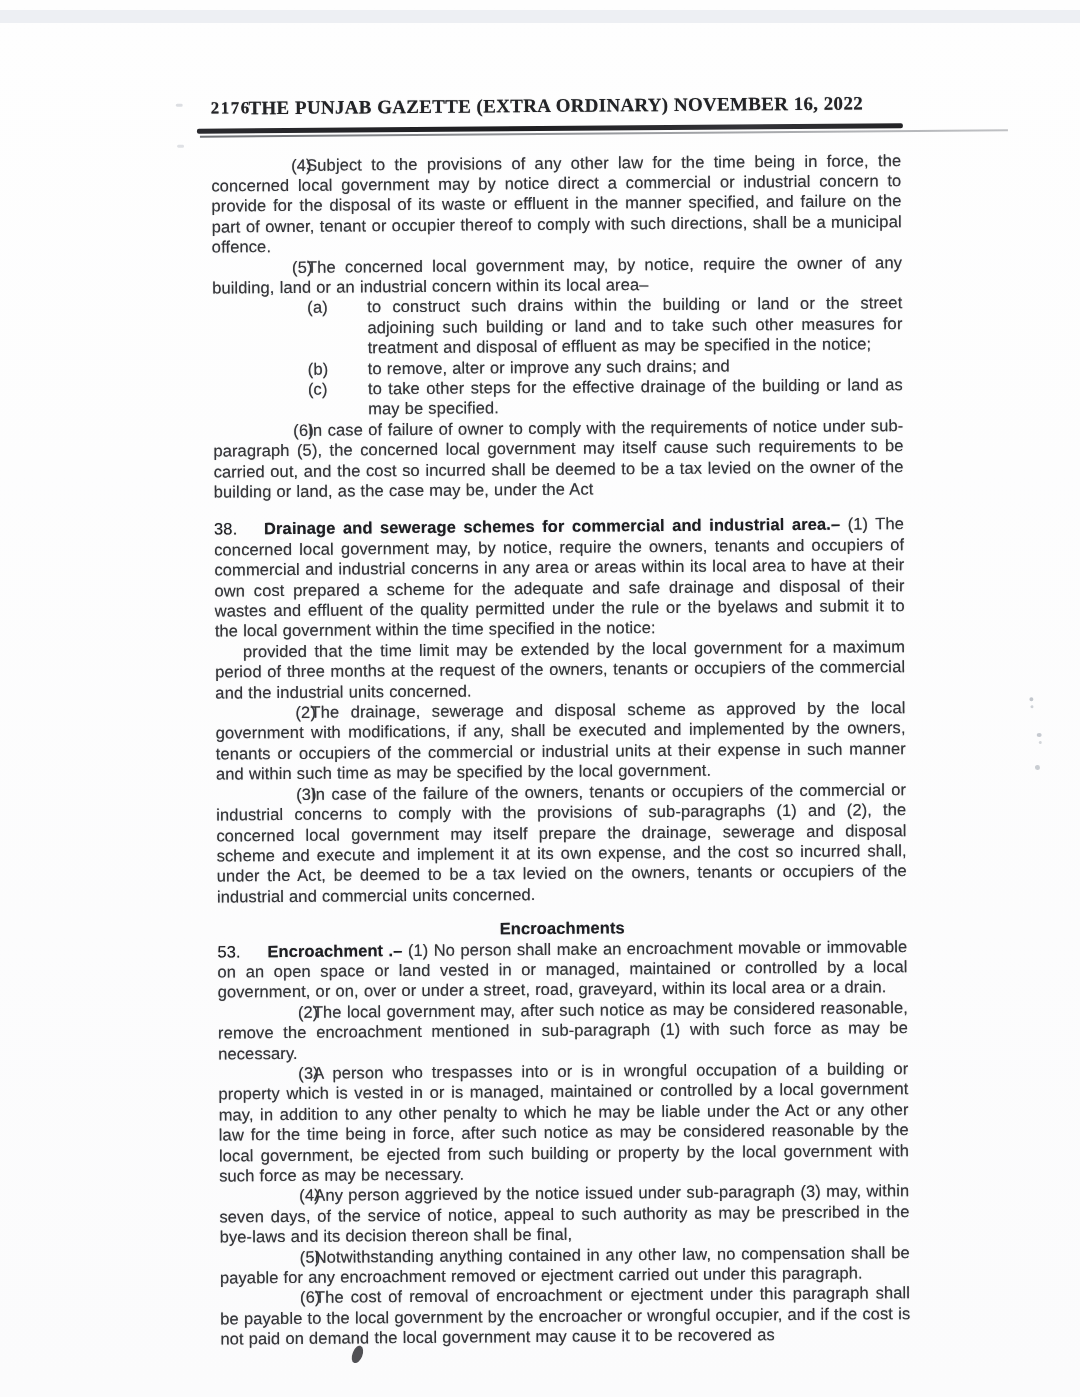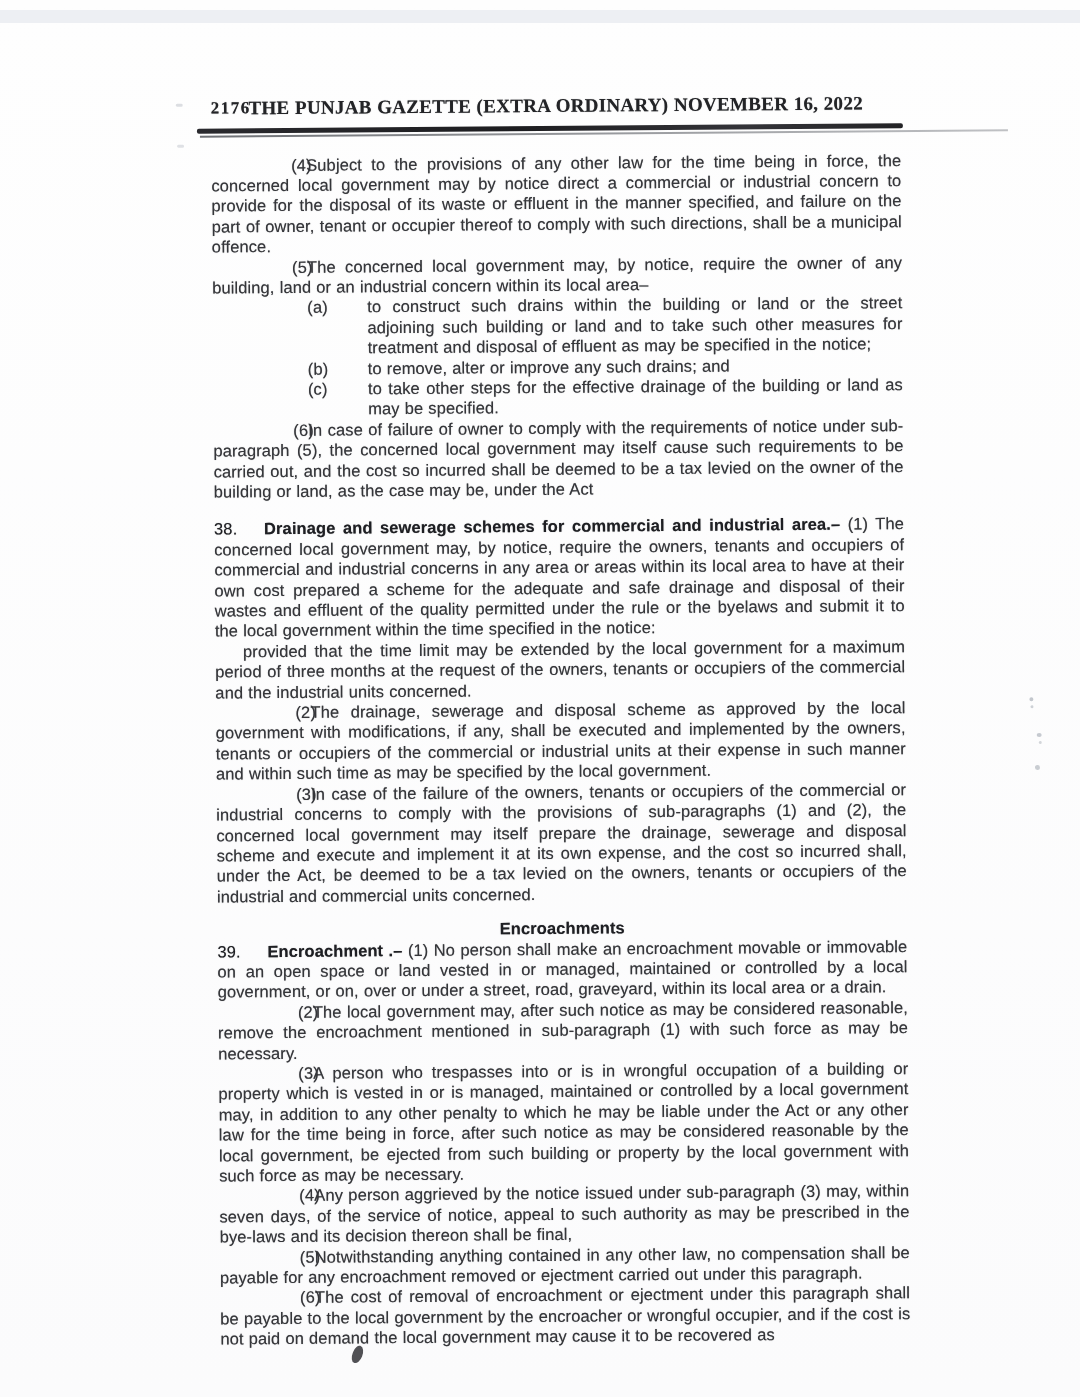--- a/index.html
+++ b/index.html
@@ -76,21 +76,21 @@
       <p class="para sec"><span class="secnum">38.</span><span class="shead">Drainage and sewerage schemes for commercial and industrial area.–</span> <span>(1) The concerned local government may, by notice, require the owners, tenants and occupiers of commercial and industrial concerns in any area or areas within its local area to have at their own cost prepared a scheme for the adequate and safe drainage and disposal of their wastes and effluent of the quality permitted under the rule or the byelaws and submit it to the local government within the time specified in the notice:</span></p>
 
       <p class="para prov">provided that the time limit may be extended by the local government for a maximum period of three months at the request of the owners, tenants or occupiers of the commercial and the industrial units concerned.</p>
 
       <p class="para ind"><span class="pnum">(2)</span><span>The drainage, sewerage and disposal scheme as approved by the local government with modifications, if any, shall be executed and implemented by the owners, tenants or occupiers of the commercial or industrial units at their expense in such manner and within such time as may be specified by the local government.</span></p>
 
       <p class="para ind"><span class="pnum">(3)</span><span>In case of the failure of the owners, tenants or occupiers of the commercial or industrial concerns to comply with the provisions of sub-paragraphs (1) and (2), the concerned local government may itself prepare the drainage, sewerage and disposal scheme and execute and implement it at its own expense, and the cost so incurred shall, under the Act, be deemed to be a tax levied on the owners, tenants or occupiers of the industrial and commercial units concerned.</span></p>
 
       <p class="center-head">Encroachments</p>
 
-      <p class="para"><span class="secnum">39.</span><span class="shead">Encroachment .–</span> <span>(1) No person shall make an encroachment movable or immovable on an open space or land vested in or managed, maintained or controlled by a local government, or on, over or under a street, road, graveyard, within its local area or a drain.</span></p>
+      <p class="para"><span class="secnum">53.</span><span class="shead">Encroachment .–</span> <span>(1) No person shall make an encroachment movable or immovable on an open space or land vested in or managed, maintained or controlled by a local government, or on, over or under a street, road, graveyard, within its local area or a drain.</span></p>
 
       <p class="para ind"><span class="pnum">(2)</span><span>The local government may, after such notice as may be considered reasonable, remove the encroachment mentioned in sub-paragraph (1) with such force as may be necessary.</span></p>
 
       <p class="para ind"><span class="pnum">(3)</span><span>A person who trespasses into or is in wrongful occupation of a building or property which is vested in or is managed, maintained or controlled by a local government may, in addition to any other penalty to which he may be liable under the Act or any other law for the time being in force, after such notice as may be considered reasonable by the local government, be ejected from such building or property by the local government with such force as may be necessary.</span></p>
 
       <p class="para ind"><span class="pnum">(4)</span><span>Any person aggrieved by the notice issued under sub-paragraph (3) may, within seven days, of the service of notice, appeal to such authority as may be prescribed in the bye-laws and its decision thereon shall be final,</span></p>
 
       <p class="para ind"><span class="pnum">(5)</span><span>Notwithstanding anything contained in any other law, no compensation shall be payable for any encroachment removed or ejectment carried out under this paragraph.</span></p>
 
       <p class="para ind"><span class="pnum">(6)</span><span>The cost of removal of encroachment or ejectment under this paragraph shall be payable to the local government by the encroacher or wrongful occupier, and if the cost is not paid on demand the local government may cause it to be recovered as</span></p>

